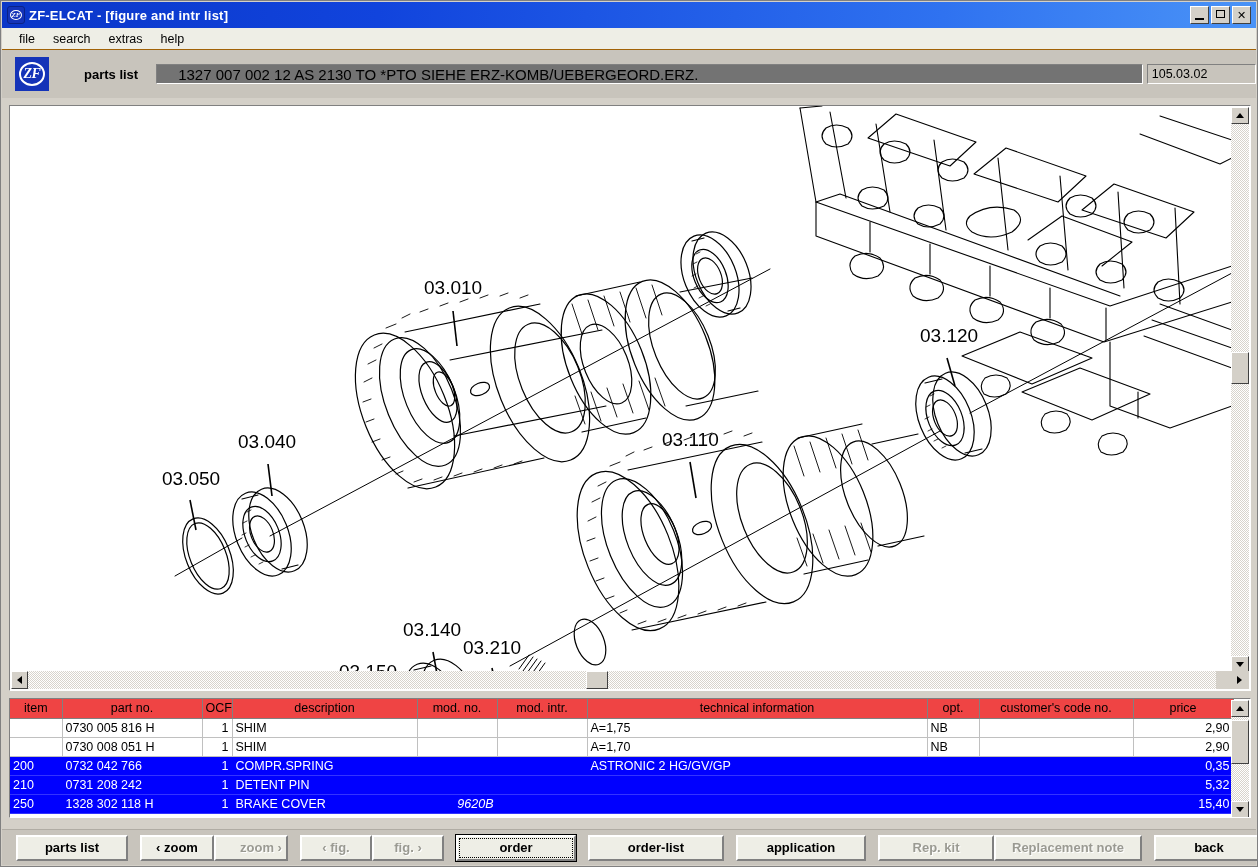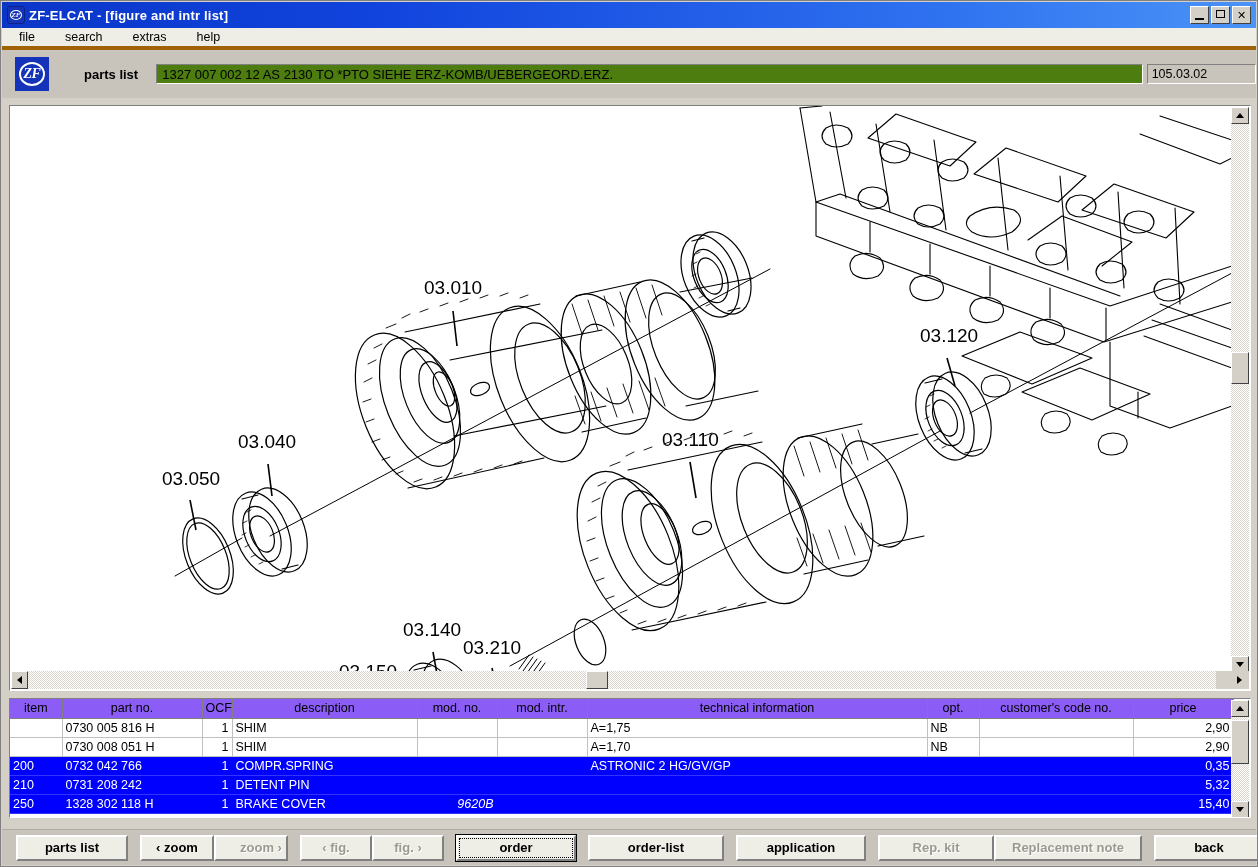--- a/index.html
+++ b/index.html
@@ -114,22 +114,21 @@
   
   #menubar {
     position: absolute;
     left: 1px; top: 27px;
     width: 1254px; height: 22px;
     background: #eeeee6;
     display: flex;
     align-items: center;
     padding-left: 8px;
     box-sizing: border-box;
-    border-bottom: 4px solid #a16207;
-    gap: 12px;
+    border-bottom: 1px solid #a16207;
   }
   .menu-item {
     padding: 2px 9px;
     font-size: 12.5px;
     color: #000;
     cursor: default;
   }
 
   
   #headerbar {
@@ -172,30 +171,30 @@
   #header-label {
     margin-left: 35px;
     font-weight: bold;
     font-size: 13px;
     white-space: nowrap;
   }
   #header-field {
     margin-left: 18px;
     height: 20px;
     width: 1040px;
-    background: #4d7c0f;
+    background: #737373;
     border-top: 1px solid #808080;
     border-left: 1px solid #808080;
     border-right: 1px solid #ffffff;
     border-bottom: 1px solid #ffffff;
     box-sizing: border-box;
     display: flex;
     align-items: center;
-    font-size: 13px;
-    padding-left: 5px;
+    font-size: 15px;
+    padding-left: 21px;
     white-space: nowrap;
     overflow: hidden;
   }
   #header-date {
     height: 20px;
     width: 115px;
     margin-left: 4px;
     background: #c8c4bc;
     border-top: 1px solid #808080;
     border-left: 1px solid #808080;
@@ -295,21 +294,21 @@
     box-sizing: border-box;
     overflow: hidden;
   }
   table.parts {
     border-collapse: collapse;
     width: 1223px;
     table-layout: fixed;
     font-size: 12.5px;
   }
   table.parts th {
-    background: #8b5cf6;
+    background: #ef4444;
     border-right: 1px solid #808080;
     border-bottom: 1px solid #808080;
     font-weight: normal;
     height: 19px;
     padding: 0 3px;
     text-align: center;
     white-space: nowrap;
     overflow: hidden;
     box-sizing: border-box;
   }

